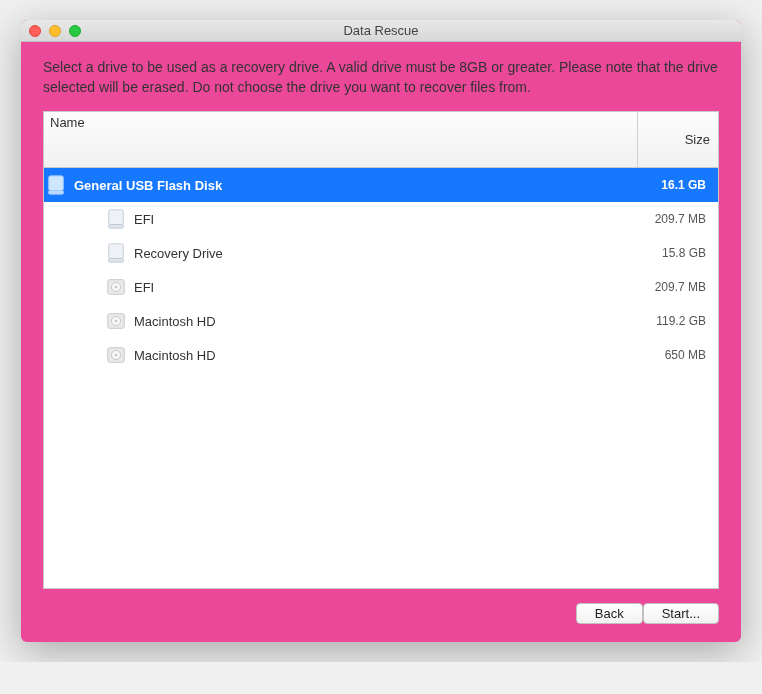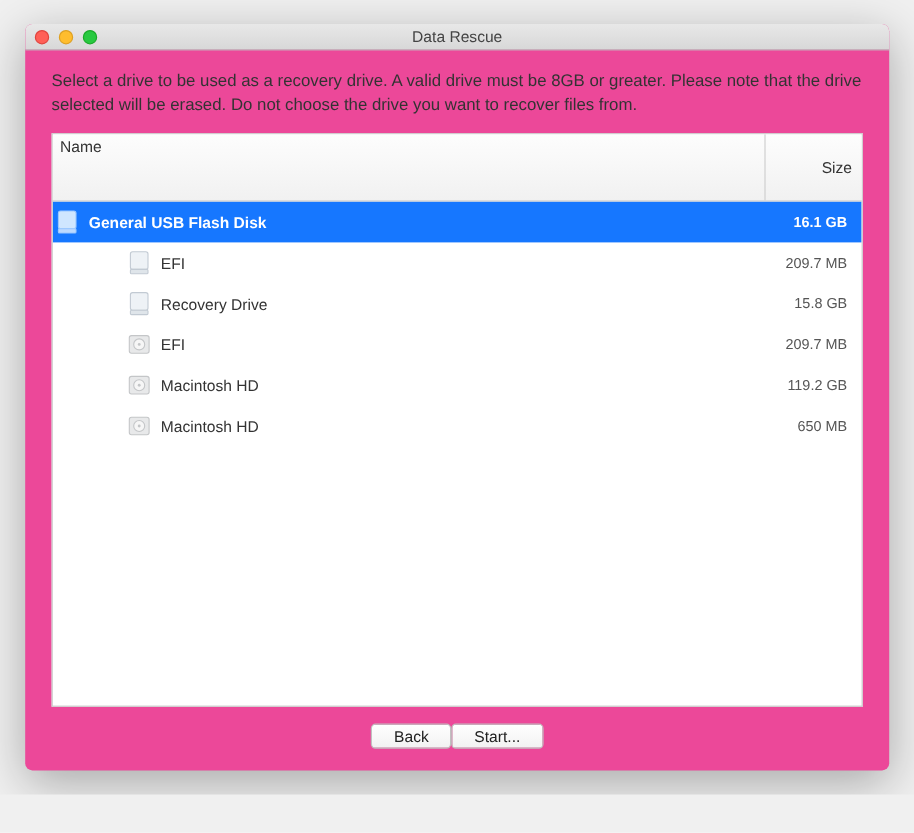--- a/index.html
+++ b/index.html
@@ -109,21 +109,21 @@
     .row.level-0 { }
     .row.level-1 { padding-left: 60px; }
     .row .name-cell { flex: 1; }
     .row .size-cell { width: 90px; text-align: right; padding-right: 12px; font-size: 12px; }
     .row:not(.selected) .size-cell { color: #555; }
     
     .drive-icon-ext { width: 22px; height: 22px; }
     .drive-icon-hdd { width: 22px; height: 22px; }
     .button-bar {
       display: flex;
-      justify-content: center;
+      justify-content: flex-end;
       padding: 0 0 6px;
     }
     .mac-button {
       font-size: 13px;
       padding: 2px 18px;
       background: linear-gradient(#ffffff, #f2f2f2);
       border: 1px solid #c0c0c0;
       border-radius: 4px;
       cursor: pointer;
       color: #222;

